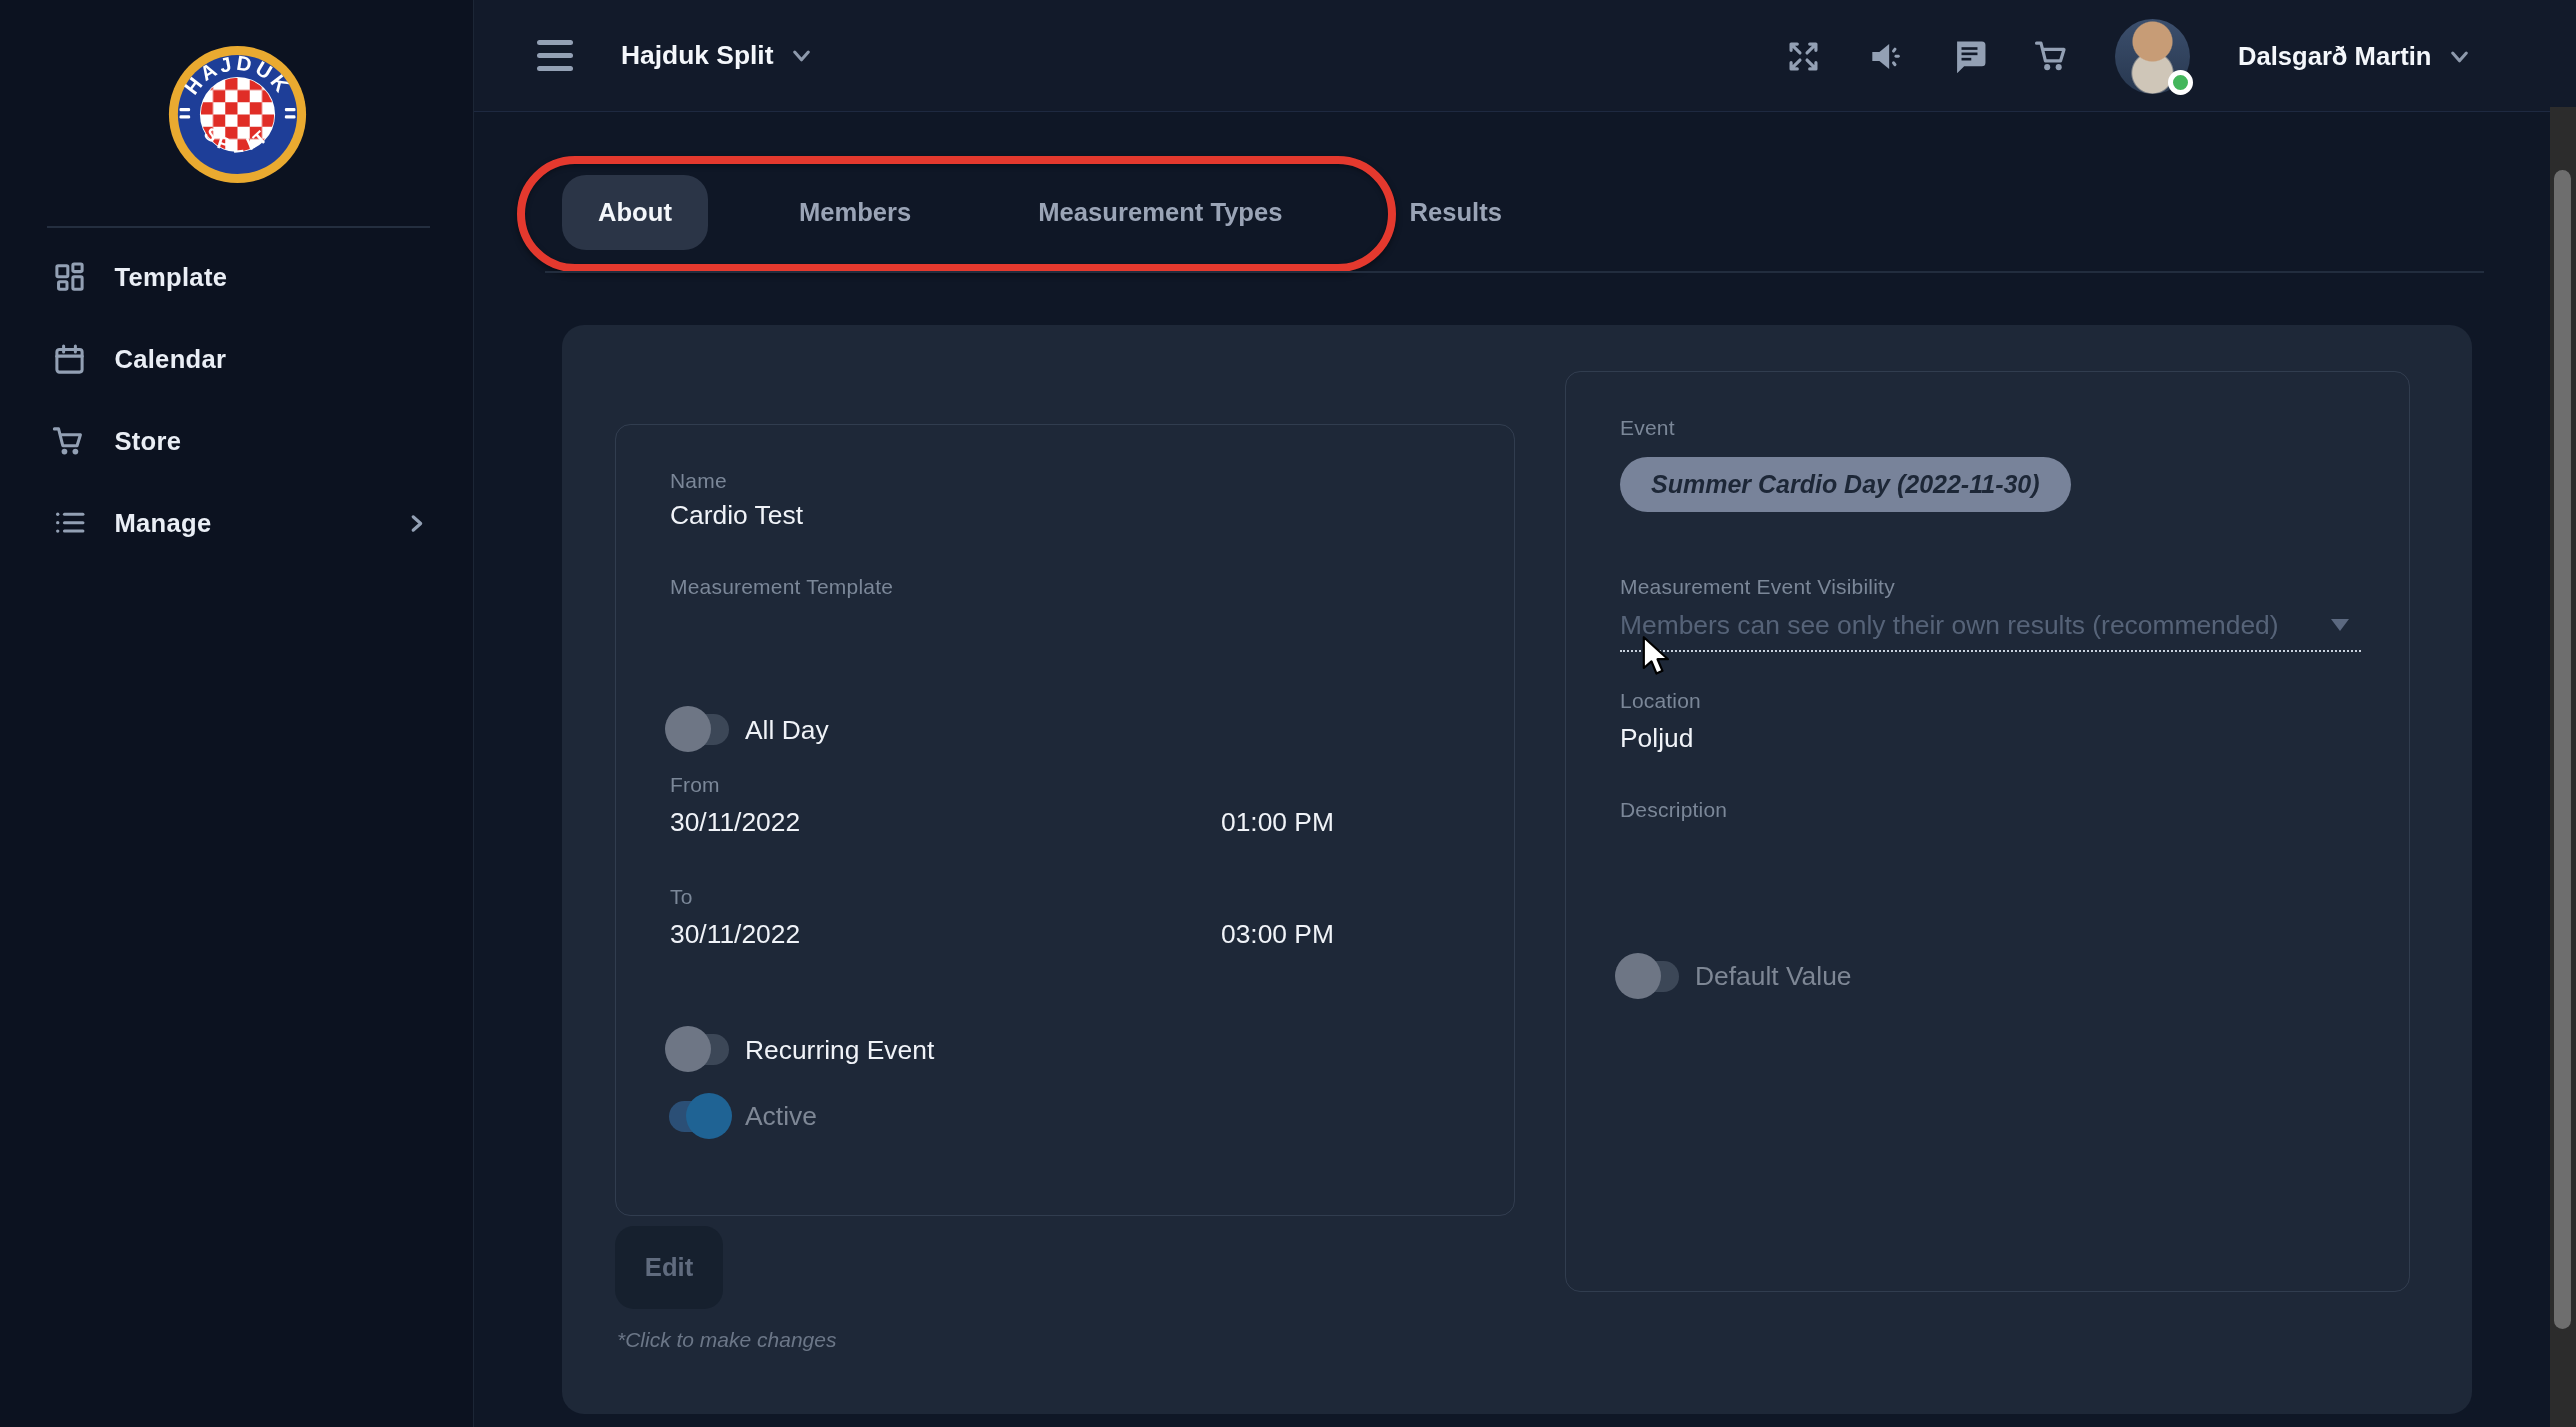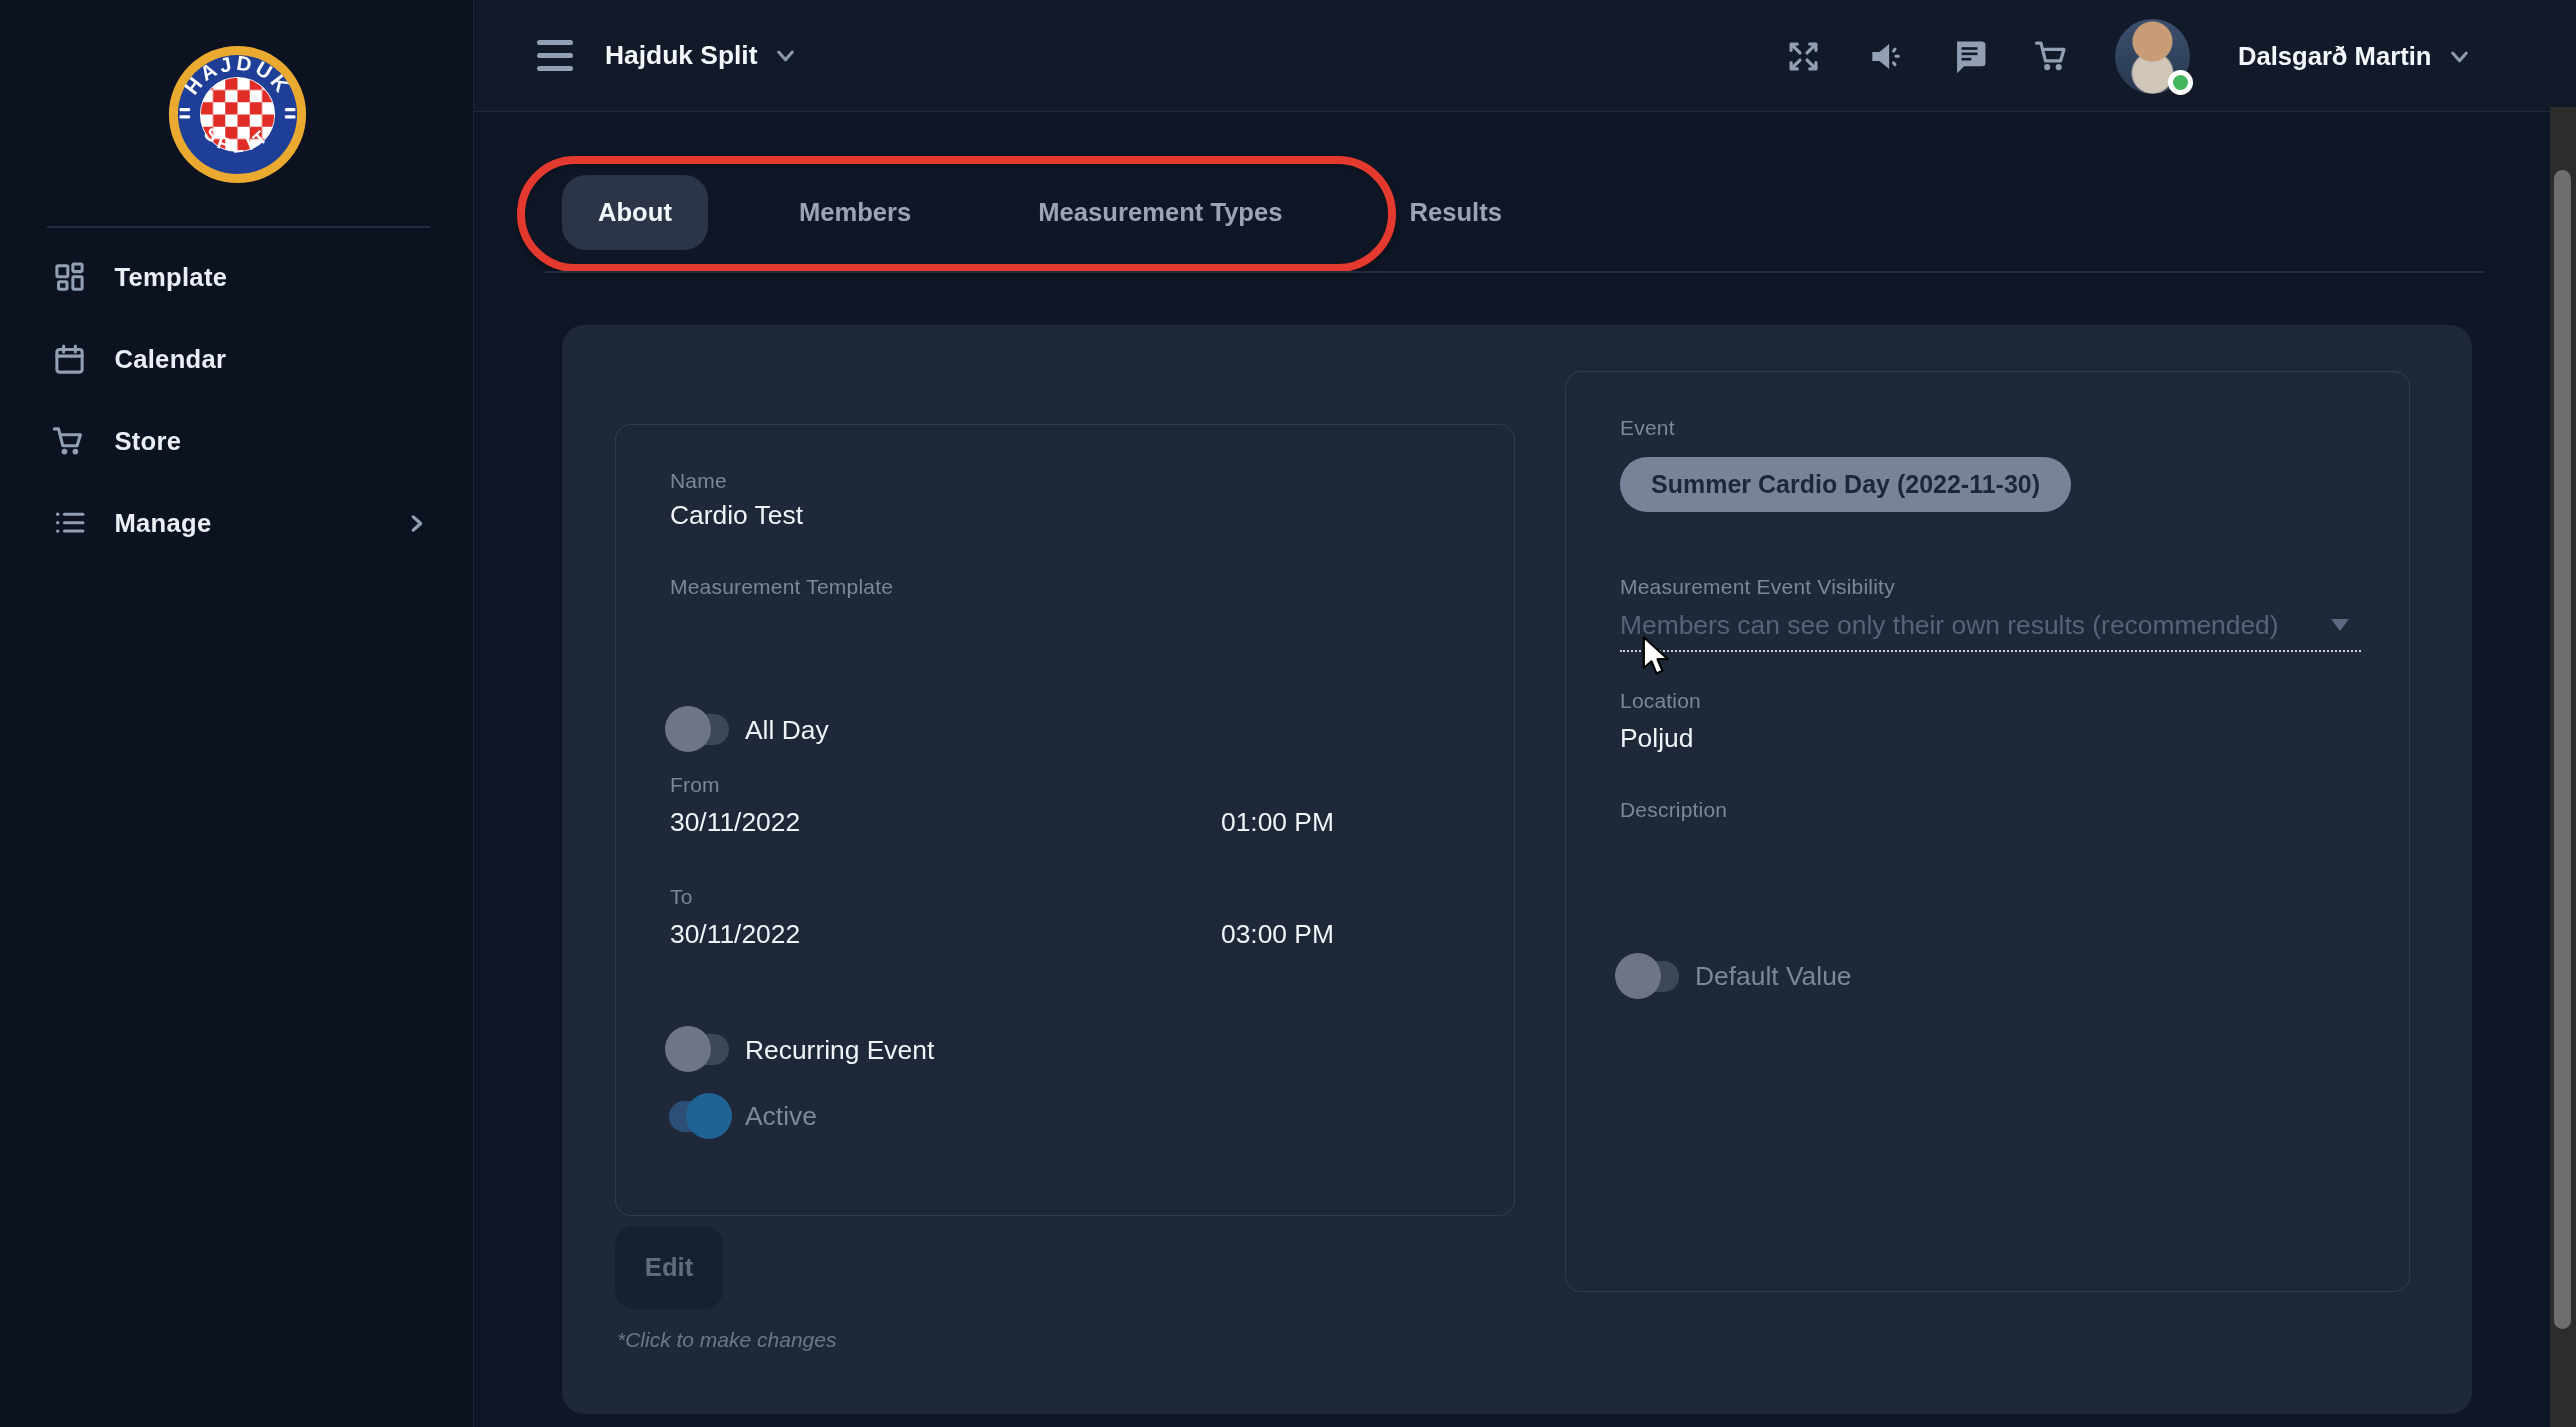--- a/index.html
+++ b/index.html
@@ -25,21 +25,21 @@
   .nav-item .nav-label { margin-left:26.4px; font-size:25.6px; font-weight:700; color:#eaeef5; letter-spacing:0.3px; }
   .nav-item .nav-chevron { position:absolute; right:44px; width:27px; height:27px; color:#93a0b4; }
   
   .topbar {
     position:absolute; left:474px; top:0; width:2102px; height:112px;
     background:#121a2a; border-bottom:1.7px solid #1e2940;
     display:flex; align-items:center; padding-left:63px;
   }
   .hamburger { width:36px; height:31px; display:flex; flex-direction:column; justify-content:space-between; cursor:pointer; }
   .hamburger span { display:block; height:5.1px; border-radius:2.6px; background:#93a0b4; }
-  .team-switcher { display:flex; align-items:center; margin-left:32px; cursor:pointer; }
+  .team-switcher { display:flex; align-items:center; margin-left:48px; cursor:pointer; }
   .team-name { font-size:26.4px; font-weight:700; color:#f4f7fb; }
   .chev-down { width:29px; height:29px; color:#8d99ac; margin-left:13.6px; }
   .topbar-right { position:absolute; right:102px; top:0; height:112px; display:flex; align-items:center;text-align:right; }
   .tb-icon { width:39px; height:39px; color:#93a0b4; margin-left:44px; cursor:pointer; }
   .avatar {
     position:relative; width:75px; height:75px; border-radius:50%; margin-left:43px; cursor:pointer;
     background:radial-gradient(circle at 50% 30%, #c79c76 0 30%, rgba(199,156,118,0) 32%),
                radial-gradient(circle at 50% 72%, #cfc6b8 0 30%, rgba(207,198,184,0) 33%),
                linear-gradient(180deg,#3c4f6d 0%, #27374f 100%);
     overflow:visible;
@@ -73,21 +73,21 @@
   .switch .track { position:absolute; left:1.7px; top:7.7px; width:60px; height:31px; border-radius:15.3px; background:#3c4757; }
   .switch .knob  { position:absolute; left:-1.7px; top:0; width:46px; height:46px; border-radius:50%; background:#6e7685; }
   .switch.on .track { background:#2b4f76; }
   .switch.on .knob  { left:19px; background:#1f6394; }
   .sw-label { position:absolute; font-size:26.4px; color:#f0f3f8; }
   .sw-label.dim { color:#7e8795; }
   
   .chip {
     position:absolute; left:54px; top:85px; height:55px; padding:0 31px;
     background:#78839a; color:#1d2737; border-radius:851px;
-    display:flex; align-items:center; font-size:25px; font-weight:700;
+    display:flex; align-items:center; font-size:25px; font-weight:700;font-style:italic;
   }
   .select-row {
     position:absolute; left:54px; top:232px; width:741px; height:48px;
     border-bottom:2.6px dotted #c7d0dc; cursor:pointer;
   }
   .select-value { font-size:26.4px; color:#566378; line-height:43px; white-space:nowrap; overflow:hidden; }
   .select-caret {
     position:absolute; right:12px; top:15.3px; width:0; height:0;
     border-left:9.4px solid transparent; border-right:9.4px solid transparent; border-top:12.8px solid #5c6980;
   }

